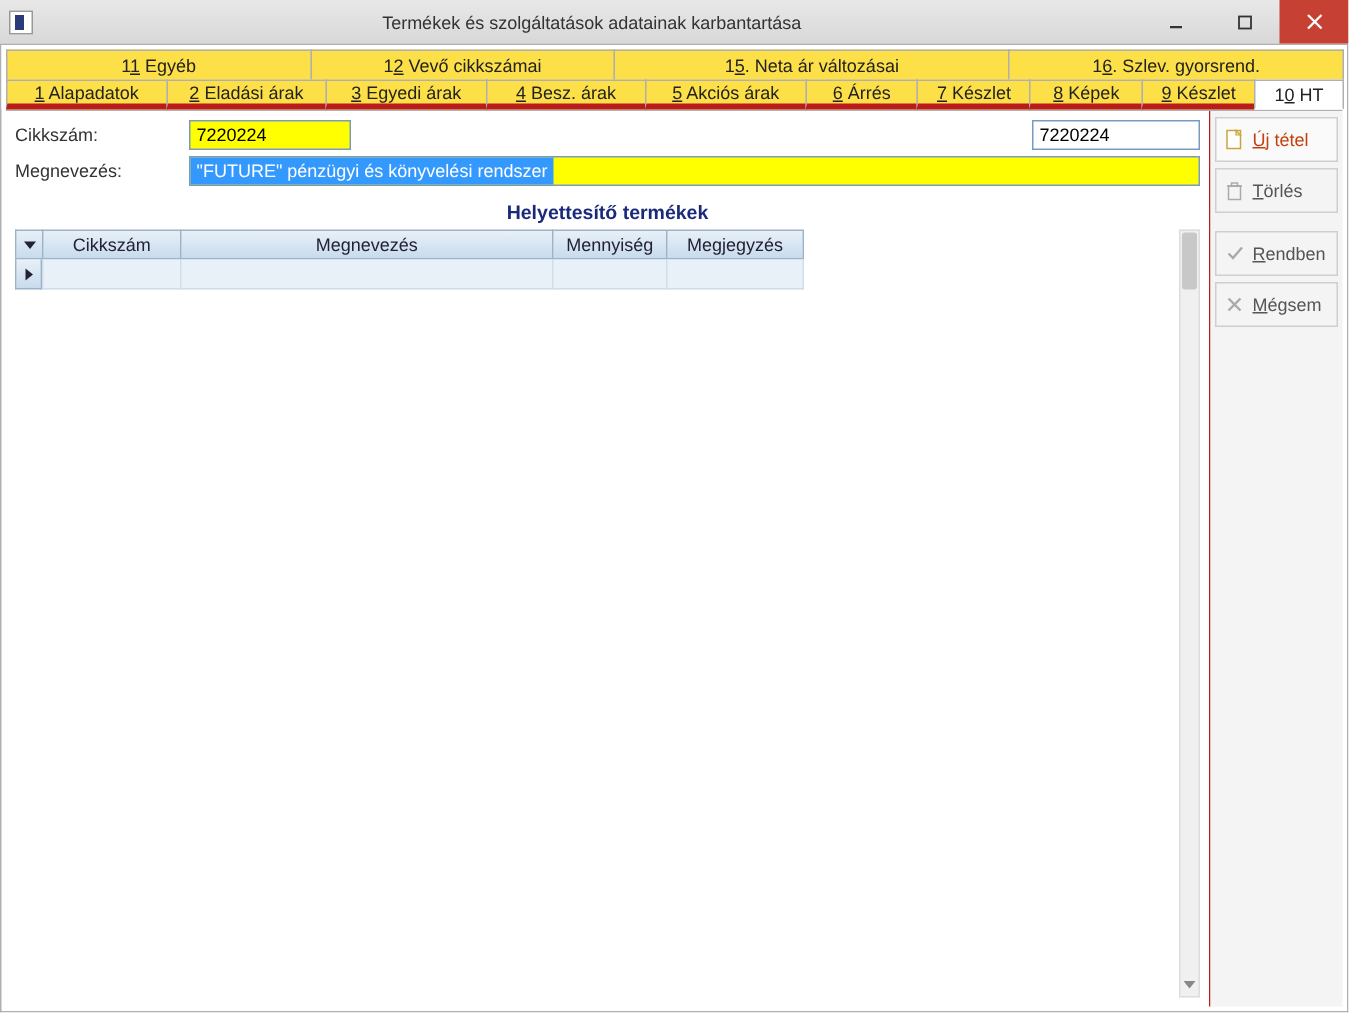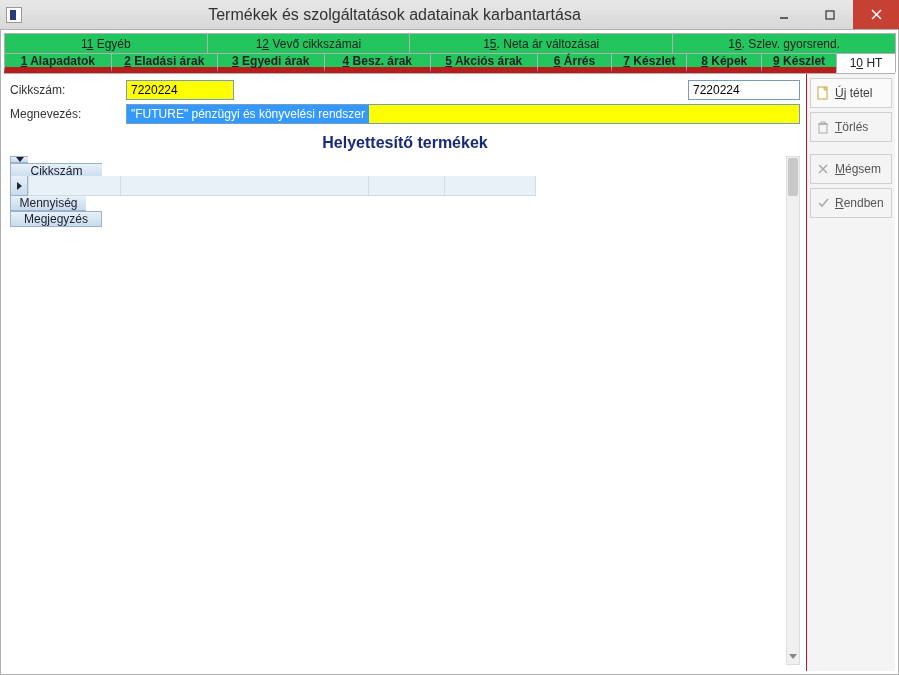--- a/index.html
+++ b/index.html
@@ -1,75 +1,75 @@
 <!DOCTYPE html>
 <html><head>
 <meta charset="utf-8">
 <style>
   * { box-sizing: border-box; margin: 0; padding: 0; font-family: "Segoe UI", Tahoma, sans-serif; font-size: 12px; }
   body { background: #fff; width: 899px; height: 675px; overflow: hidden; }
 
   .titlebar { height: 30px; background: linear-gradient(#e8e8e8,#d8d8d8); border-bottom: 1px solid #b0b0b0; display: flex; align-items: center; position: relative; }
   .titlebar .appicon { width: 16px; height: 16px; margin: 0 6px; background: #fff; border: 1px solid #999; position: relative; }
   .titlebar .appicon::after { content:''; position:absolute; left:3px; top:2px; width:6px; height:10px; background:#2a3a7a; }
-  .titlebar .title { flex: 1; text-align: center; font-size: 16px; color: #333; }
+  .titlebar .title { flex: 1; text-align: center; font-size: 12px; color: #333; }
   .titlebar .winbtns { display: flex; height: 100%; }
   .titlebar .winbtn { width: 46px; display: flex; align-items: center; justify-content: center; font-size: 14px; color: #333; }
   .titlebar .winbtn.close { background: #c64034; color: #fff; }
   .titlebar .winbtn svg { display:block; }
 
   .window-body { border: 1px solid #b0b0b0; border-top: none; height: calc(675px - 30px); background: #fff; display: flex; flex-direction: column; }
 
   .tabs-wrap { padding: 3px 3px 0 3px; background: #fff; }
   .tab-row { display: flex; }
-  .tab { flex: 1; height: 20px; border: 1px solid #b0b0b0; border-bottom: none; background: #22c55e; display: flex; align-items: center; justify-content: center; margin-right: -1px; font-size: 12px; color: #222; cursor: default; }
-  .tab-row2 .tab { height: 20px; border-bottom: 6px solid #b91c1c; position: relative; z-index: 1; font-weight: bold; }
+  .tab { flex: 1; height: 20px; border: 1px solid #b0b0b0; border-bottom: none; background: #fde047; display: flex; align-items: center; justify-content: center; margin-right: -1px; font-size: 12px; color: #222; cursor: default; }
+  .tab-row2 .tab { height: 20px; border-bottom: 4px solid #b91c1c; position: relative; z-index: 1; }
   .tab.active { background: #fff; border-bottom: 1px solid #fff; z-index: 2; font-weight: normal; }
   .tab .u { text-decoration: underline; }
 
   .content-area { flex:1; display:flex; border-top: 1px solid #b0b0b0; margin: 0 3px 3px 3px; }
   .main-pane { flex:1; display:flex; flex-direction:column; border-right:1px solid #b91c1c; }
   .side-pane { width:88px; background:#f4f4f4; display:flex; flex-direction:column; padding:4px 3px; gap:4px; }
 
   .form-area { padding: 6px 6px 2px 6px; }
   .form-row { display:flex; align-items:center; margin-bottom:4px; }
   .form-row .lbl { width: 116px; color:#333; }
   .form-row .fld { flex:1; display:flex; gap:6px; }
   .input { height:20px; border:1px solid #7a9ac0; padding:1px 4px; font-size:12px; background:#fff; color:#000; }
   .input.yellow { background: #ffff00; }
   .input.sel { background:#3399ff; color:#fff; }
   .cikk1 { width: 108px; }
   .spacer { flex:1; }
   .cikk2 { width: 112px; }
   .megnev { flex:1; }
 
-  .heading { text-align:center; font-weight:bold; font-size:16px; color:#1a2a7a; padding:4px 0 4px 0; }
+  .heading { text-align:center; font-weight:bold; font-size:13px; color:#1a2a7a; padding:4px 0 4px 0; }
 
   .grid-wrap { flex:1; position:relative; margin: 0 6px 6px 6px; }
   .grid { position:absolute; left:0; right:14px; top:0; bottom:0; background:#fff; }
-  .grid-header { display:flex; height:20px;flex-direction:column; }
+  .grid-header { display:flex; height:20px; }
   .grid-header .hcell { border:1px solid #9bb3c9; border-right:none; background: linear-gradient(#e8f0f8,#c8dbed); display:flex; align-items:center; justify-content:center; color:#223; font-size:12px; }
   .grid-header .hcell:last-child { border-right:1px solid #9bb3c9; }
   .sel-col { width:18px; }
   .col-cikk { width:92px; }
   .col-megn { width:248px; }
   .col-menny { width:76px; }
   .col-megj { width:92px; }
   .grid-row { display:flex; height:20px; }
   .grid-row .rcell { border:1px solid #d0ddea; border-top:none; border-right:none; background:#e8f0f8; }
   .grid-row .rcell:last-child { border-right:1px solid #d0ddea; }
   .row-handle { display:flex; align-items:center; justify-content:center; background:linear-gradient(#e8f0f8,#c8dbed); border:1px solid #9bb3c9; border-top:none; }
   .arrow-down { width:0;height:0;border-left:4px solid transparent;border-right:4px solid transparent;border-top:5px solid #223; }
   .arrow-right { width:0;height:0;border-top:4px solid transparent;border-bottom:4px solid transparent;border-left:5px solid #223; }
   .vscroll { position:absolute; right:0; top:0; bottom:0; width:14px; background:#f0f0f0; border:1px solid #ddd; }
   .vscroll .thumb { position:absolute; left:1px; right:1px; top:1px; height:38px; background:#c8c8c8; border-radius:2px; }
   .vscroll .darr { position:absolute; bottom:1px; left:0; right:0; height:14px; display:flex; align-items:center; justify-content:center; color:#777; }
 
   .sbtn { height:30px; border:1px solid #cfcfcf; background:#f4f4f4; display:flex; align-items:center; gap:5px; padding:0 5px; color:#555; cursor:default; }
-  .sbtn.enabled { color:#404040; background:#fafafa; }
+  .sbtn.enabled { color:#c2410c; background:#fafafa; }
   .sbtn .ico { width:14px; display:flex; align-items:center; justify-content:center; }
   .sbtn .txt .u { text-decoration: underline; }
   .ico svg{display:block;}
 </style>
 </head>
 <body>
 
 <div class="titlebar">
   <div class="appicon"></div>
   <div class="title">Termékek és szolgáltatások adatainak karbantartása</div>
@@ -215,31 +215,31 @@
               <rect x="2" y="3" width="8" height="9" fill="none" stroke="#aaa"></rect>
               <line x1="1" y1="3" x2="11" y2="3" stroke="#aaa"></line>
               <rect x="4" y="1" width="4" height="2" fill="none" stroke="#aaa"></rect>
             </svg>
         </span>
         <span class="txt"><span class="u">T</span><span>örlés</span></span>
       </div>
       <div style="height:4px"></div>
       <div class="sbtn">
         <span class="ico">
+          <svg width="13" height="12">
+              <path d="M2 6 L5 9 L11 2" fill="none" stroke="#aaa" stroke-width="1.6"></path>
+            </svg>
+        </span>
+        <span class="txt"><span class="u">R</span><span>endben</span></span>
+      </div>
+      <div class="sbtn">
+        <span class="ico">
           <svg width="12" height="12">
               <line x1="2" y1="2" x2="10" y2="10" stroke="#aaa" stroke-width="1.6"></line>
               <line x1="10" y1="2" x2="2" y2="10" stroke="#aaa" stroke-width="1.6"></line>
             </svg>
         </span>
         <span class="txt"><span class="u">M</span><span>égsem</span></span>
       </div>
-      <div class="sbtn">
-        <span class="ico">
-          <svg width="13" height="12">
-              <path d="M2 6 L5 9 L11 2" fill="none" stroke="#aaa" stroke-width="1.6"></path>
-            </svg>
-        </span>
-        <span class="txt"><span class="u">R</span><span>endben</span></span>
-      </div>
     </div>
   </div>
 
 </div>
 
 </body></html>

